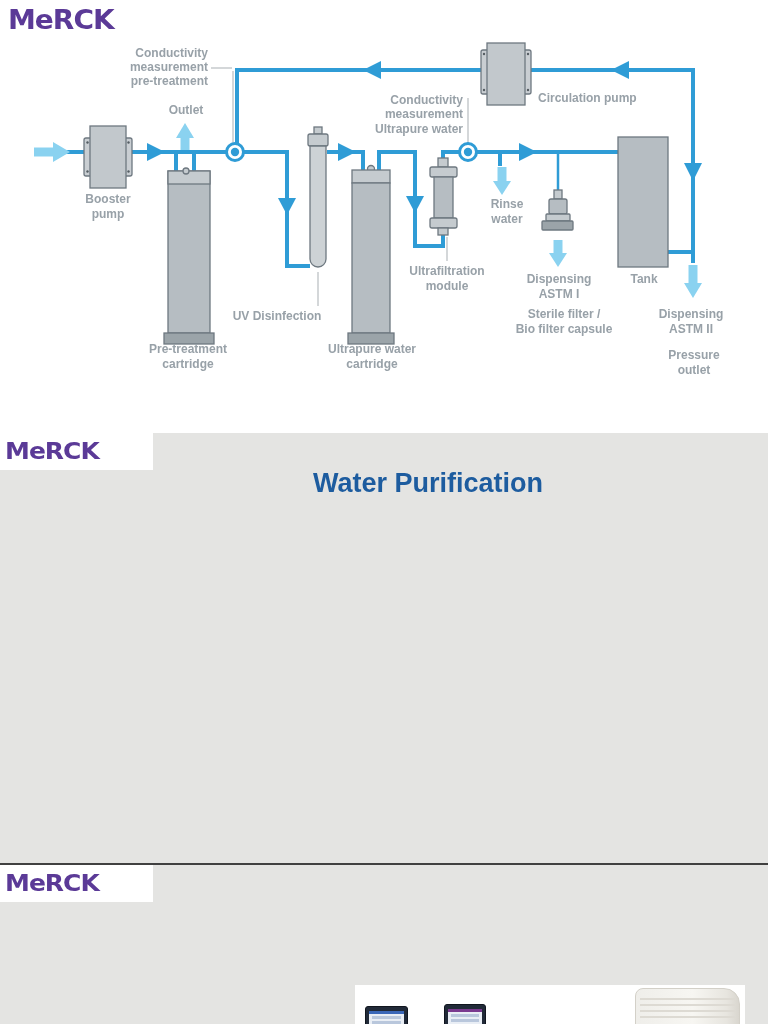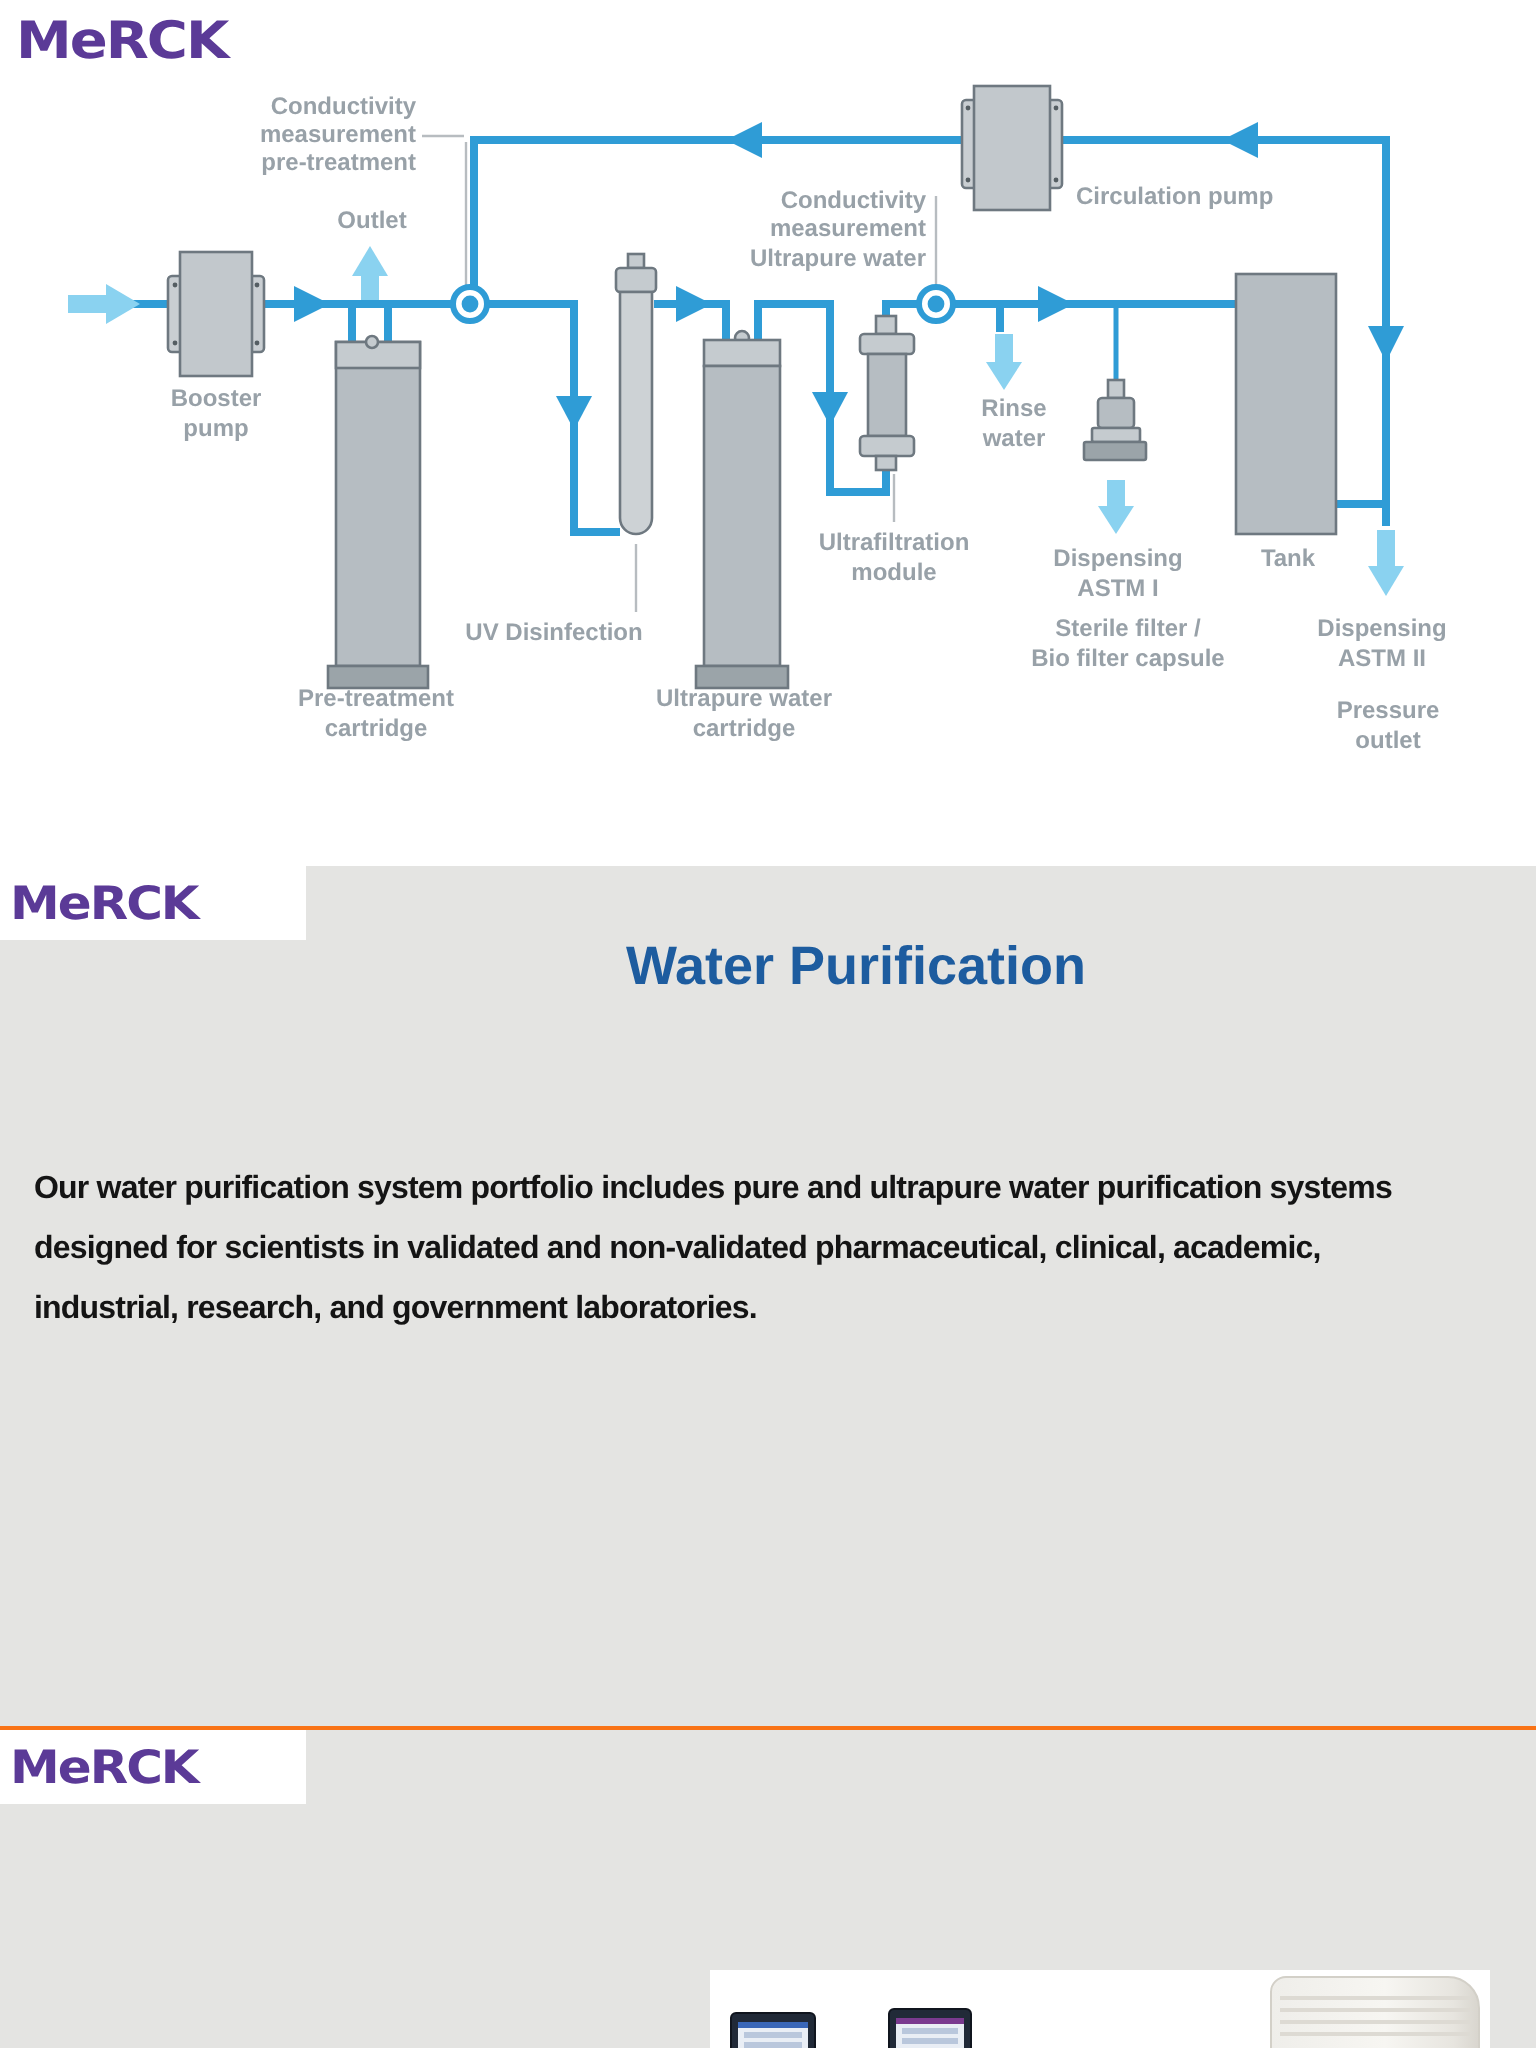--- a/index.html
+++ b/index.html
@@ -1,16 +1,16 @@
 <!DOCTYPE html>
 <html><head>
 <meta charset="utf-8">
 <style>
   html,body{margin:0;padding:0;background:#fff;}
-  .page{position:relative;width:768px;height:1024px;overflow:hidden;background:#f97316;
+  .page{position:relative;width:768px;height:1024px;overflow:hidden;background:#404040;
         font-family:"Liberation Sans",sans-serif;}
   .slide{position:absolute;left:0;width:768px;}
   .slide1{top:0;height:433px;background:#ffffff;}
   .slide2{top:433px;height:430px;background:#e4e4e2;}
   .slide3{top:865px;height:200px;background:#e4e4e2;}
   .merck{color:#5b3a97;font-weight:bold;font-family:"DejaVu Sans",sans-serif;
          letter-spacing:-1px;transform:scaleY(.92);transform-origin:left center;white-space:nowrap;}
   .logo1{position:absolute;top:4px;left:8px;font-size:28px;}
   .logo-box{position:absolute;top:0;left:0;width:153px;height:37px;background:#ffffff;
             display:flex;align-items:center;}
@@ -221,21 +221,20 @@
         </g>
       </g>
     </svg>
   </section>
 
   <section class="slide slide2">
     <div class="logo-box">
       <div class="merck">MeRCK</div>
     </div>
     <h1 class="slide-title">Water Purification</h1>
-    <p class="body-text">Our water purification system portfolio includes pure and ultrapure water purification systems designed for scientists in validated and non-validated pharmaceutical, clinical, academic, industrial, research, and government laboratories.</p>
   </section>
 
   <section class="slide slide3">
     <div class="logo-box">
       <div class="merck">MeRCK</div>
     </div>
     <p class="body-text">Our specialized portfolio of water system</p>
 
     <div class="img-panel">
       <div class="tablet t1" style="left:10px;top:21px;width:41px;height:36px;">

